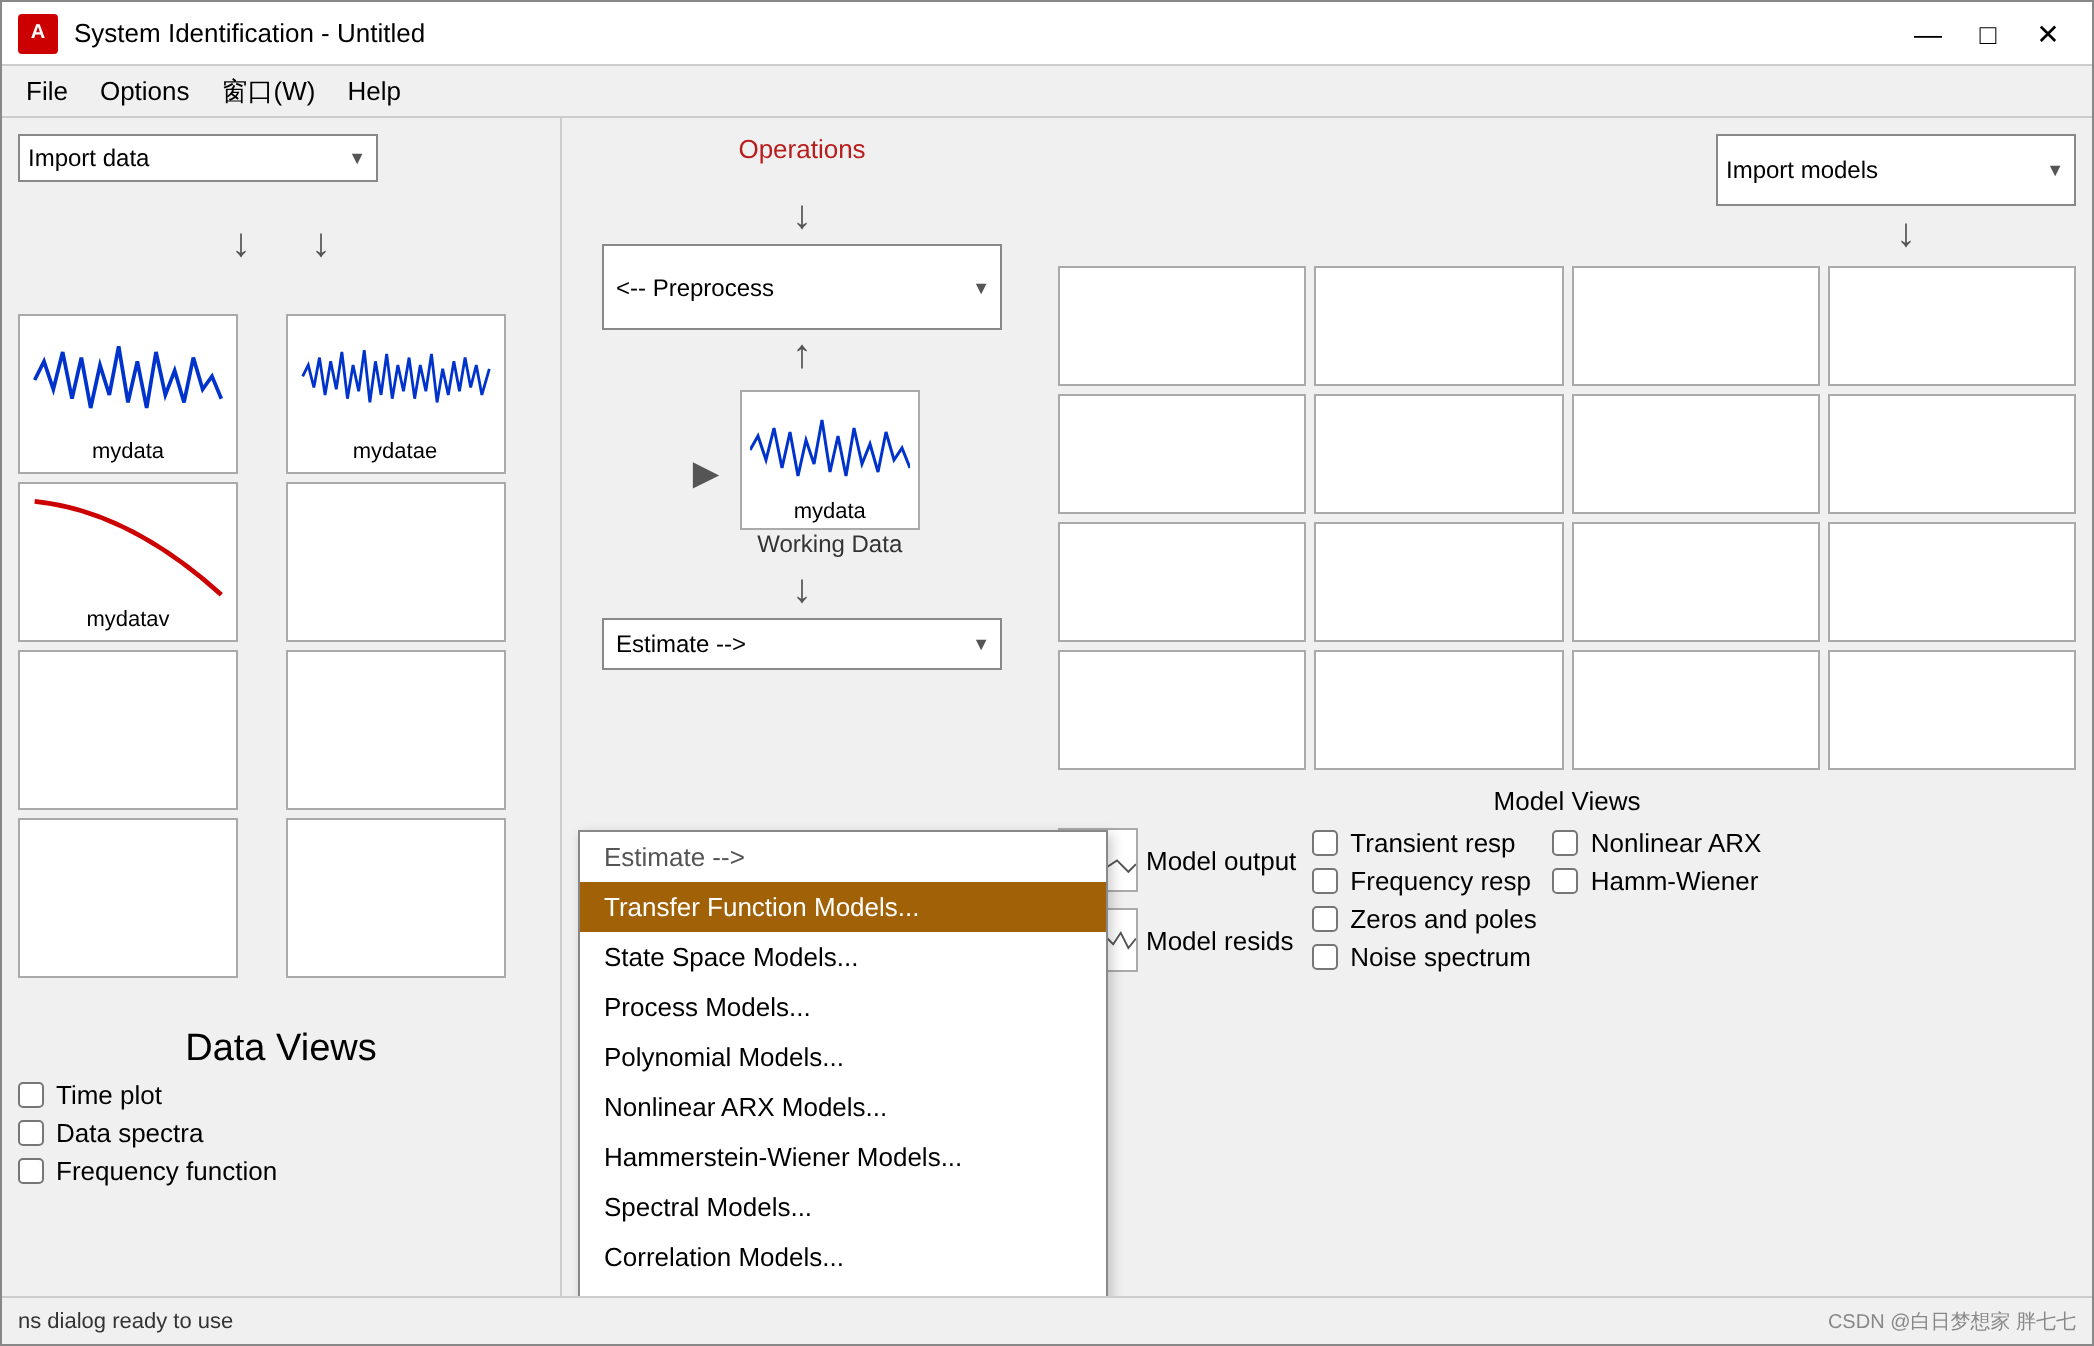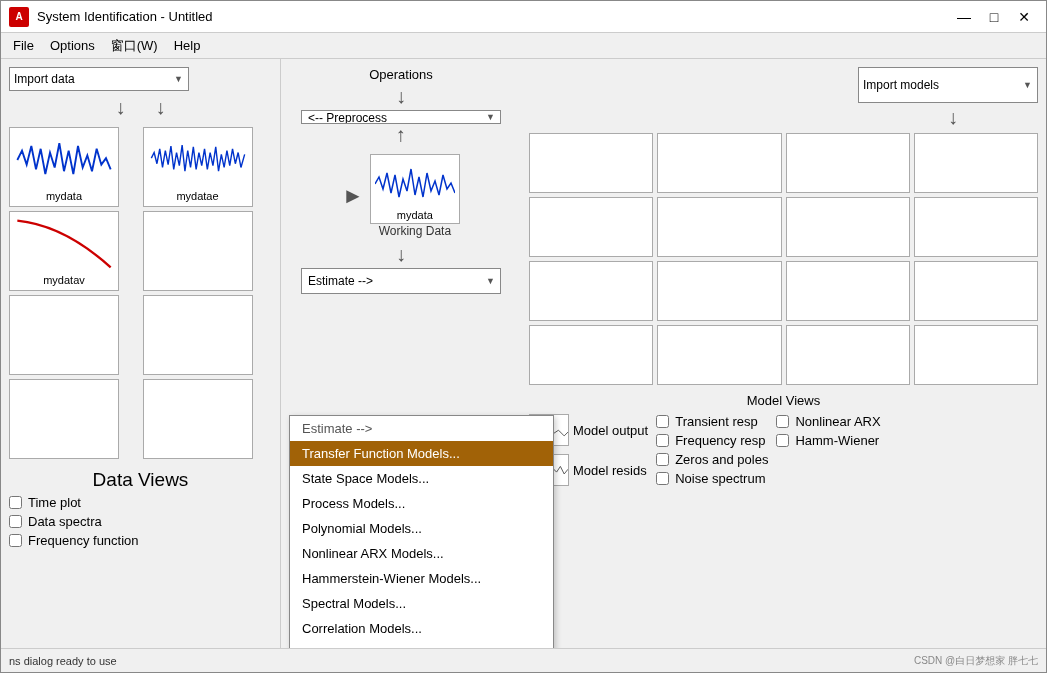--- a/index.html
+++ b/index.html
@@ -73,21 +73,21 @@
       display: flex;
       flex-direction: row;
       position: relative;
       overflow: hidden;
     }
     .left-panel {
       width: 280px;
       padding: 8px;
       display: flex;
       flex-direction: column;
-      gap: 6px;
+      gap: 21px;
       border-right: 1px solid #ccc;
     }
     .import-dropdown {
       display: flex;
       align-items: center;
       gap: 4px;
     }
     .dropdown-select {
       height: 24px;
       padding: 0 4px;
@@ -146,32 +146,32 @@
     .checkbox-row input { cursor: pointer; }
     .center-panel {
       width: 240px;
       padding: 8px;
       display: flex;
       flex-direction: column;
       align-items: center;
       position: relative;
     }
     .ops-label {
-      color: #000000;
+      color: #b91c1c;
       font-size: 13px;
-      margin-bottom: 4px;
+      margin-bottom: 16px;
     }
     .arrow-down {
       font-size: 20px;
       color: #555;
       line-height: 1;
     }
     .preprocess-dropdown {
       width: 200px;
-      height: 14px;
+      height: 43px;
       padding: 0 6px;
       font-size: 12px;
       border: 1px solid #888;
       background: #fff;
       cursor: pointer;
       margin: 4px 0;
     }
     .working-data-box {
       border: 1px solid #aaa;
       background: #fff;

